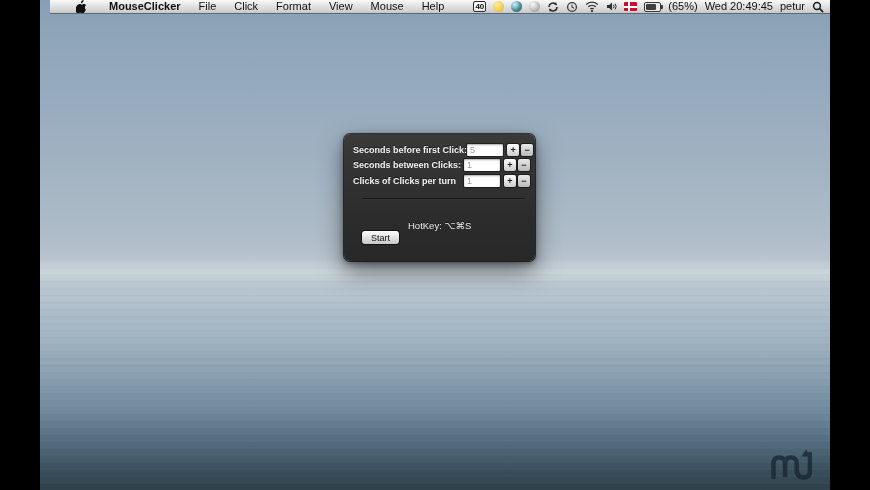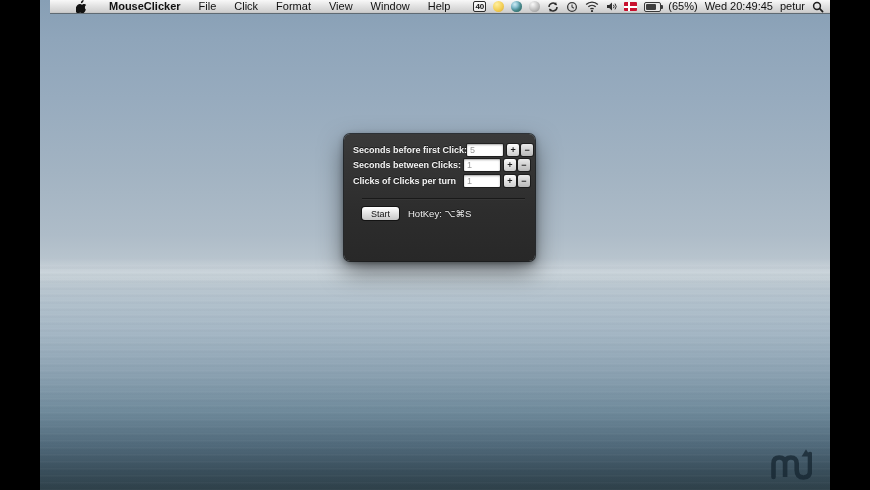--- a/index.html
+++ b/index.html
@@ -74,21 +74,21 @@
   .hud-select .sel-text{flex:1;font-size:9px;color:#1a1a1a;padding-left:4px;}
   .sel-arrows{width:11px;height:9px;border-left:1px solid #9a9a9a;display:flex;flex-direction:column;
     align-items:center;justify-content:center;gap:1px;}
   .tri{width:0;height:0;border-left:2.5px solid transparent;border-right:2.5px solid transparent;}
   .tri-up{border-bottom:3px solid #3a3a3a;}
   .tri-down{border-top:3px solid #3a3a3a;}
   .hud-divider{height:1px;background:#191919;border-bottom:1px solid rgba(255,255,255,.13);margin:10px 5px 0 9px;}
   .hud-bottom{display:flex;align-items:center;gap:9px;margin:7px 5px 0 9px;}
   .start-btn{width:37px;height:13px;border-radius:3px;border:0;font-size:9px;color:#121212;cursor:default;
     font-family:"Liberation Sans",sans-serif;line-height:13px;text-align:center;
-    background:linear-gradient(to bottom,#ffffff,#c7c7c7);box-shadow:0 0 0 1px rgba(8,8,8,.7);}
+    background:linear-gradient(to bottom,#ffffff,#c7c7c7);box-shadow:0 0 0 1px rgba(8,8,8,.7);margin-top:24px;}
   .hotkey{font-size:9.5px;color:#efefef;text-shadow:0 -1px 0 rgba(0,0,0,.5);}
 
   
   .watermark{position:absolute;left:730px;top:445px;opacity:.75;}
 </style>
 </head>
 <body>
 
 <div class="stage">
   <div class="screen">
@@ -101,21 +101,21 @@
         <span class="mb-item apple">
           <svg class="svgicon" width="11" height="13" viewBox="0 0 11 13">
             <path fill="#111" d="M7.6 0c.1.8-.2 1.6-.7 2.2-.5.6-1.3 1-2 1-.1-.8.3-1.6.7-2.1C6.2.5 7 .1 7.6 0zM9.9 9.6c-.3.8-.5 1.1-.9 1.8-.6.9-1.4 2-2.4 2-.9 0-1.1-.6-2.3-.6s-1.5.6-2.3.6c-1 0-1.7-1-2.3-1.9C-1.1 9.2.2 5.8 1.5 4.9c.7-.5 1.6-.8 2.3-.8.9 0 1.5.6 2.2.6.7 0 1.1-.6 2.2-.6.7 0 1.5.4 2 1-1.8 1-1.5 3.6-.3 4.5z"></path>
           </svg>
         </span>
         <span class="mb-item mb-appname">MouseClicker</span>
         <span class="mb-item">File</span>
         <span class="mb-item">Click</span>
         <span class="mb-item">Format</span>
         <span class="mb-item">View</span>
-        <span class="mb-item">Window</span>
+        <span class="mb-item">Mouse</span>
         <span class="mb-item">Help</span>
       </div>
 
       <div class="mb-right">
         <span class="badge40">40</span>
         <span class="dot-icon dot-yellow"></span>
         <span class="dot-icon dot-globe"></span>
         <span class="dot-icon dot-sphere"></span>
         <svg class="svgicon" width="12" height="12" viewBox="0 0 12 12">
           <path fill="none" stroke="#2e2e2e" stroke-width="1.5" d="M10 6a4 4 0 0 1-7.4 2.1M2 6a4 4 0 0 1 7.4-2.1"></path>

